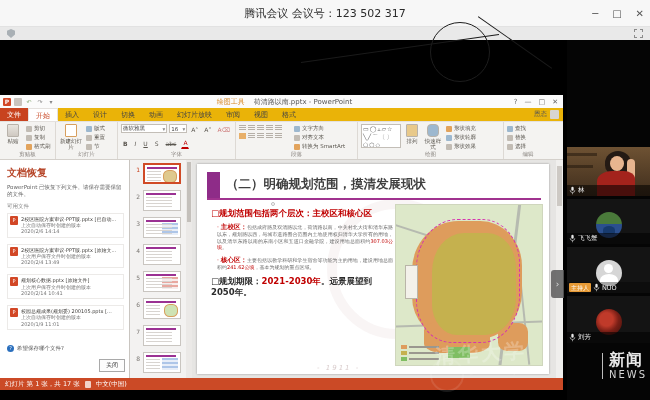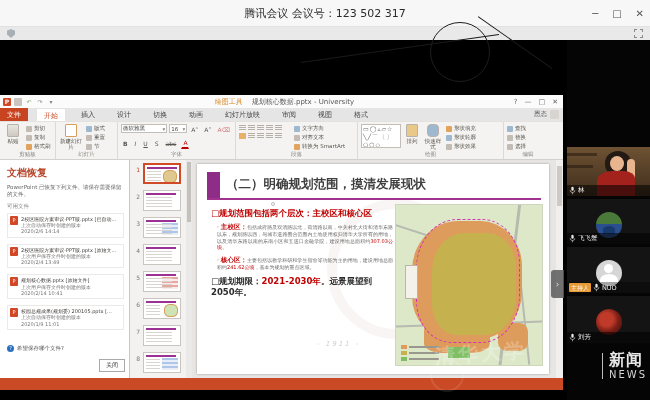--- a/index.html
+++ b/index.html
@@ -27,21 +27,21 @@
 
   
   #ppt{left:0;top:55px;width:563px;height:295px;background:#fff;}
   #ptitle{left:0;top:0;width:563px;height:13px;background:#fbfbfb;display:flex;align-items:center;}
   .qat{display:flex;align-items:center;gap:3px;padding-left:3px;}
   .qic{width:8px;height:8px;border-radius:1px;background:#c9c4be;font-size:6px;line-height:8px;text-align:center;color:#777;}
   .qic.ppt{background:#D24726;color:#fff;font-weight:bold;}
   #ptitle .pttl{flex:1;text-align:center;font-size:7px;color:#555;white-space:nowrap;}
   #ptitle .ctx{color:#D88A28;margin-right:9px;}
   #ptitle .pctl{display:flex;gap:7px;padding-right:5px;font-size:7px;color:#666;}
-  #ptabs{left:0;top:13px;width:563px;height:14px;background:#e5e5e5;border-bottom:1px solid #e4e1de;display:flex;align-items:stretch;gap:8px;}
+  #ptabs{left:0;top:13px;width:563px;height:14px;background:#eab308;border-bottom:1px solid #e4e1de;display:flex;align-items:stretch;}
   .tab{font-size:7px;color:#444;padding:0 7px;line-height:14px;}
   .tab.file{background:#C8431F;color:#fff;}
   .tab.active{color:#C8431F;border:1px solid #e4e1de;border-bottom:1px solid #fff;background:#fff;}
   #account{margin-left:auto;display:flex;align-items:center;gap:3px;padding-right:4px;font-size:6.5px;color:#555;}
   #account .av{width:9px;height:9px;background:#d8d5d1;border-radius:1px;}
   #pribbon{left:0;top:27px;width:563px;height:38px;background:#f4f3f1;border-bottom:1px solid #d4d0cb;display:flex;}
   .grp{position:relative;border-right:1px solid #ddd9d4;padding:2px 3px 9px 3px;display:flex;gap:3px;}
   .glabel{position:absolute;bottom:1px;left:0;width:100%;text-align:center;font-size:5.5px;color:#8a8580;}
   .bigbtn{display:flex;flex-direction:column;align-items:center;width:20px;gap:1px;}
   .bigic{width:12px;height:13px;background:#cfc9c2;border:1px solid #b8b2aa;border-radius:1px;}
@@ -93,21 +93,21 @@
   .tbox .tbl{position:absolute;right:2px;top:5px;width:16px;height:12px;background:repeating-linear-gradient(#aec6e8 0 2px,#e8eef8 2px 4px);}
   #tscroll{left:186px;top:65px;width:6px;height:218px;background:#ebe9e7;}
   #tscroll i{position:absolute;left:1px;top:2px;width:4px;height:60px;background:#c4c0bb;}
 
   
   #slidearea{left:192px;top:65px;width:364px;height:218px;background:#e6e5e3;}
   #vscroll{left:556px;top:65px;width:7px;height:218px;background:#f0efed;}
   #vscroll i{position:absolute;left:1px;top:6px;width:5px;height:40px;background:#cdc9c4;}
   #canvas{left:5px;top:4px;width:352px;height:210px;background:#fff;box-shadow:0 0 2px rgba(0,0,0,.35);overflow:hidden;}
   .seal{left:130px;top:35px;width:140px;height:140px;border:10px solid rgba(170,110,110,.07);border-radius:50%;}
-  .sealyr{left:120px;top:176px;font-size:7px;color:#d9cccc;letter-spacing:2px;font-style:italic;}
+  .sealyr{left:120px;top:200px;font-size:7px;color:#d9cccc;letter-spacing:2px;font-style:italic;}
   .t-square{left:10px;top:8px;width:13px;height:26px;background:#8E2C88;}
   .t-line{left:10px;top:34px;width:334px;height:2px;background:#A0338F;}
   .s-title{left:29px;top:12px;font-size:12.5px;font-weight:bold;color:#3f3f3f;white-space:nowrap;}
   .tcol{left:14px;top:44px;width:182px;}
   .red{color:#C00000;}
   .b-scope{font-size:8.5px;font-weight:bold;color:#C00000;line-height:1.25;margin-bottom:4px;}
   .para{font-size:5px;color:#6a6a6a;line-height:1.3;margin:0 0 5px 6px;text-align:justify;}
   .para .lbl{font-size:6.5px;font-weight:bold;color:#C00000;}
   .bullet{color:#C00000;font-size:6px;}
   .period{font-size:8.5px;font-weight:bold;color:#2b2b2b;line-height:1.3;margin-top:3px;}
@@ -194,21 +194,21 @@
 
       <div id="ptitle" class="abs">
         <div class="qat">
           <span class="qic ppt">P</span>
           <span class="qic"></span>
           <span class="qic" style="background:none;color:#8a7;">↶</span>
           <span class="qic" style="background:none;color:#888;">↷</span>
           <span class="qic" style="background:none;color:#888;">▾</span>
         </div>
         <div class="pttl">
-          <span class="ctx">绘图工具</span><span>规划核心数据.pptx - University</span>
+          <span class="ctx">绘图工具</span><span>荷清路以南.pptx - PowerPoint</span>
         </div>
         <div class="pctl">
           <span>?</span>
           <span>—</span>
           <span>□</span>
           <span>✕</span>
         </div>
       </div>
 
       <div id="ptabs" class="abs">
@@ -513,20 +513,25 @@
                 </span>
             </div>
           </div>
         </div>
       </div>
       <div id="vscroll" class="abs">
           <i></i>
         </div>
 
       <div id="pstatus" class="abs">
+        <div class="lft">
+          <span>幻灯片 第 1 张，共 17 张</span>
+          <span class="sic" style="width:6px;"></span>
+          <span>中文(中国)</span>
+        </div>
       </div>
     </div>
 
     <div id="handle" class="abs">›</div>
 
     <div id="wm" class="abs">
       <span class="ring"></span>
       <span class="cal">清华大学</span>
       <span class="sub">Tsinghua University</span>
     </div>

